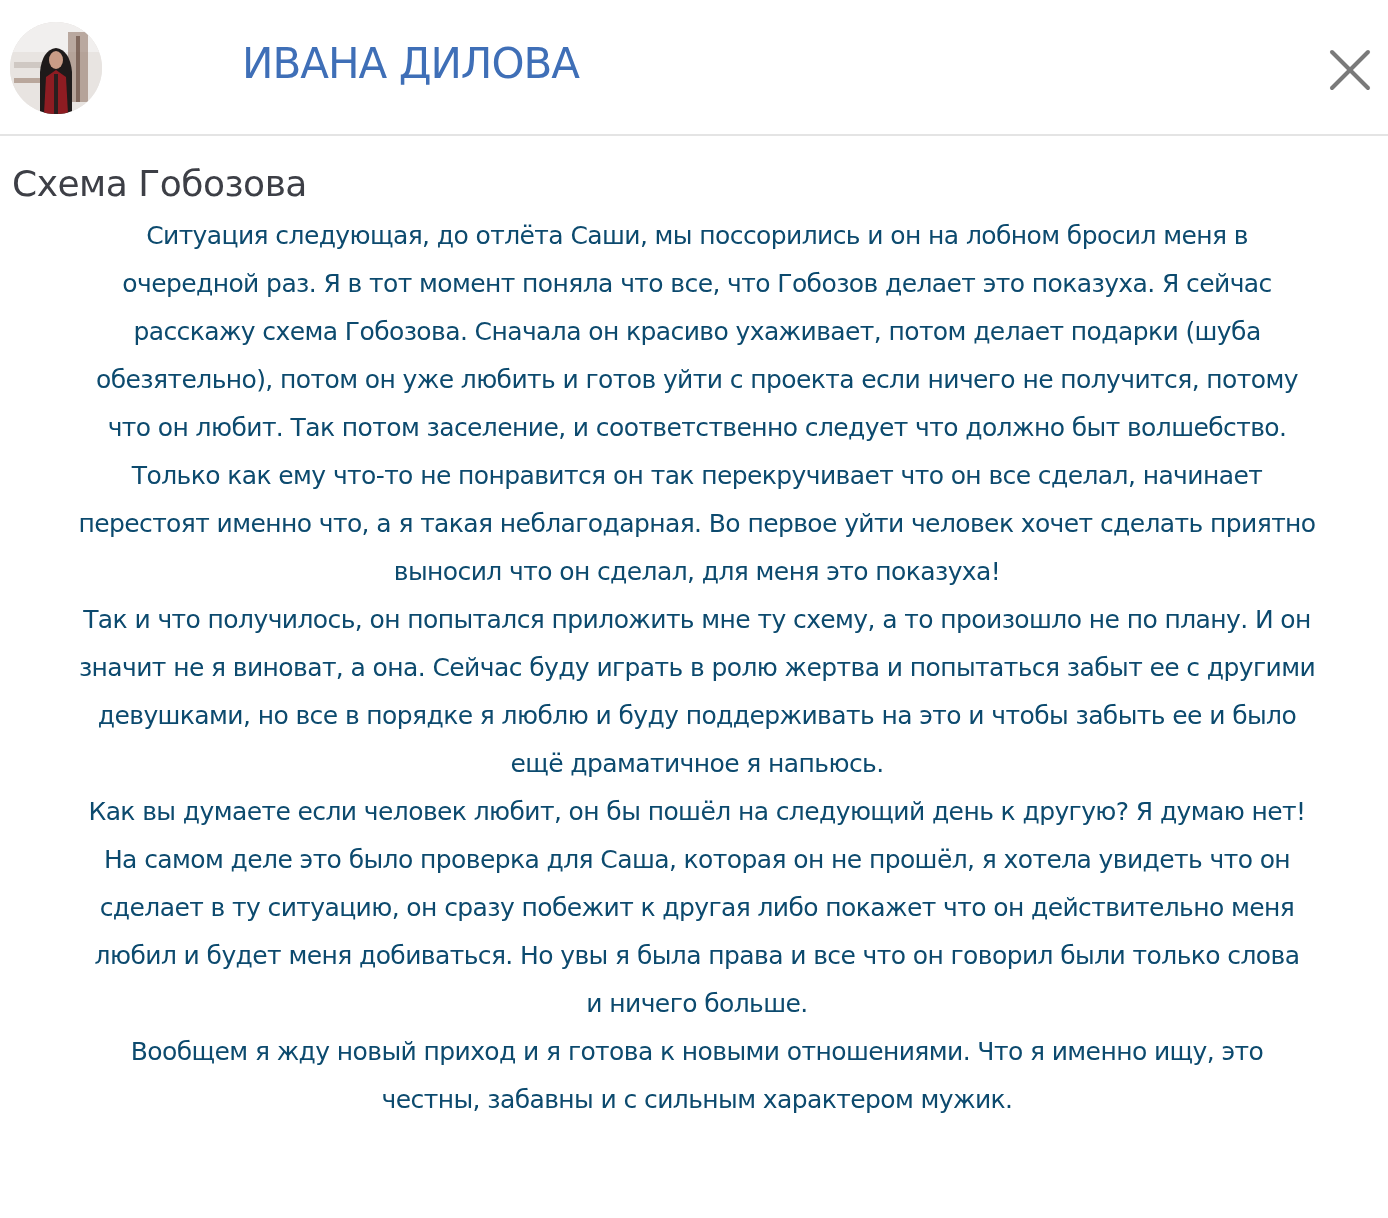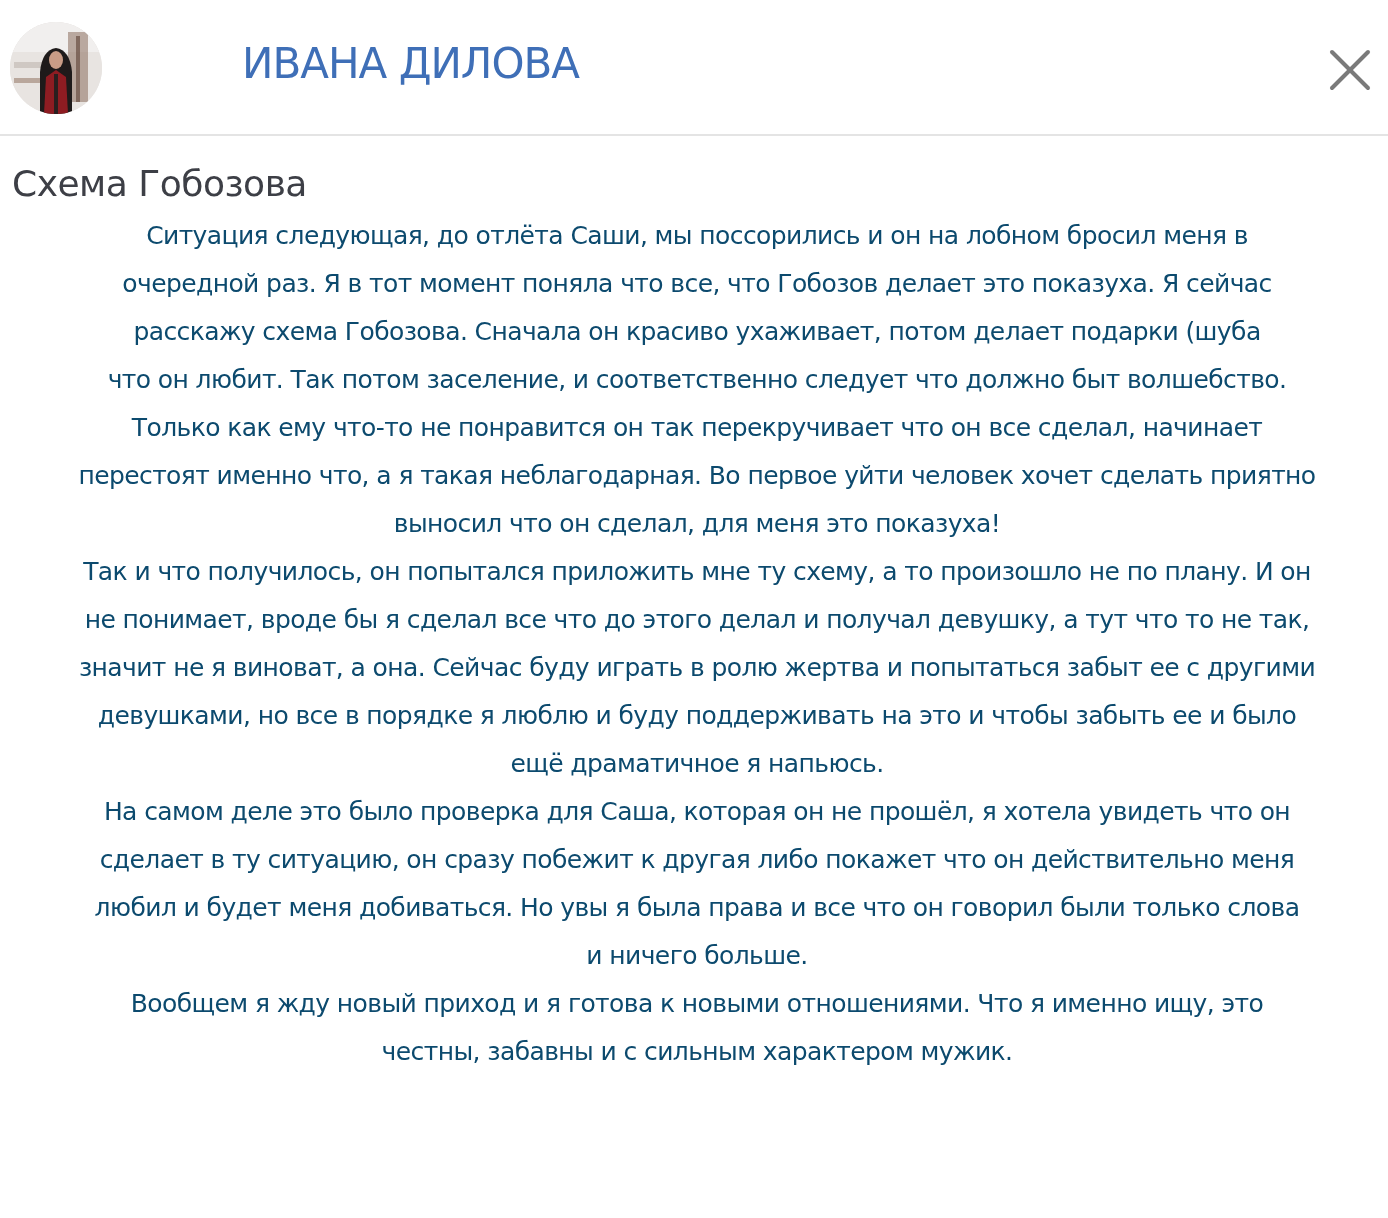--- a/index.html
+++ b/index.html
@@ -109,29 +109,30 @@
     </svg>
   </div>
 </div>
 
 <div class="content">
   <h1 class="post-title">Схема Гобозова</h1>
   <div class="post-body">
     <span class="post-line">Ситуация следующая, до отлёта Саши, мы поссорились и он на лобном бросил меня в</span>
     <span class="post-line">очередной раз. Я в тот момент поняла что все, что Гобозов делает это показуха. Я сейчас</span>
     <span class="post-line">расскажу схема Гобозова. Сначала он красиво ухаживает, потом делает подарки (шуба</span>
+    <span class="post-line">обезятельно), потом он уже любить и готов уйти с проекта если ничего не получится, потому</span>
     <span class="post-line">что он любит. Так потом заселение, и соответственно следует что должно быт волшебство.</span>
     <span class="post-line">Только как ему что-то не понравится он так перекручивает что он все сделал, начинает</span>
     <span class="post-line">перестоят именно что, а я такая неблагодарная. Во первое уйти человек хочет сделать приятно</span>
     <span class="post-line">выносил что он сделал, для меня это показуха!</span>
     <span class="post-line">Так и что получилось, он попытался приложить мне ту схему, а то произошло не по плану. И он</span>
-    <span class="post-line">не понимает, вроде бы я сделал все что до этого делал и получал девушку, а тут что то не так,</span>
     <span class="post-line">значит не я виноват, а она. Сейчас буду играть в ролю жертва и попытаться забыт ее с другими</span>
     <span class="post-line">девушками, но все в порядке я люблю и буду поддерживать на это и чтобы забыть ее и было</span>
     <span class="post-line">ещё драматичное я напьюсь.</span>
+    <span class="post-line">Как вы думаете если человек любит, он бы пошёл на следующий день к другую? Я думаю нет!</span>
     <span class="post-line">На самом деле это было проверка для Саша, которая он не прошёл, я хотела увидеть что он</span>
     <span class="post-line">сделает в ту ситуацию, он сразу побежит к другая либо покажет что он действительно меня</span>
     <span class="post-line">любил и будет меня добиваться. Но увы я была права и все что он говорил были только слова</span>
     <span class="post-line">и ничего больше.</span>
     <span class="post-line">Вообщем я жду новый приход и я готова к новыми отношениями. Что я именно ищу, это</span>
     <span class="post-line">честны, забавны и с сильным характером мужик.</span>
   </div>
 </div>
 
 </body></html>

